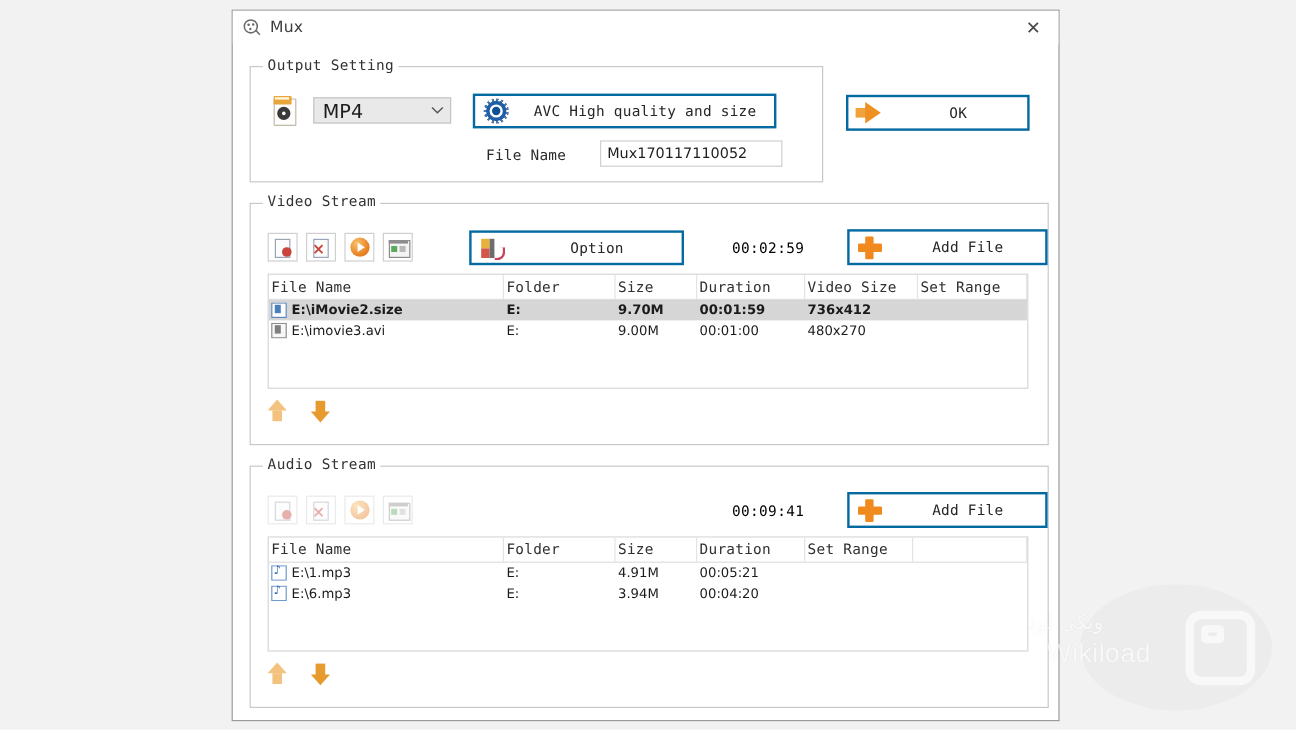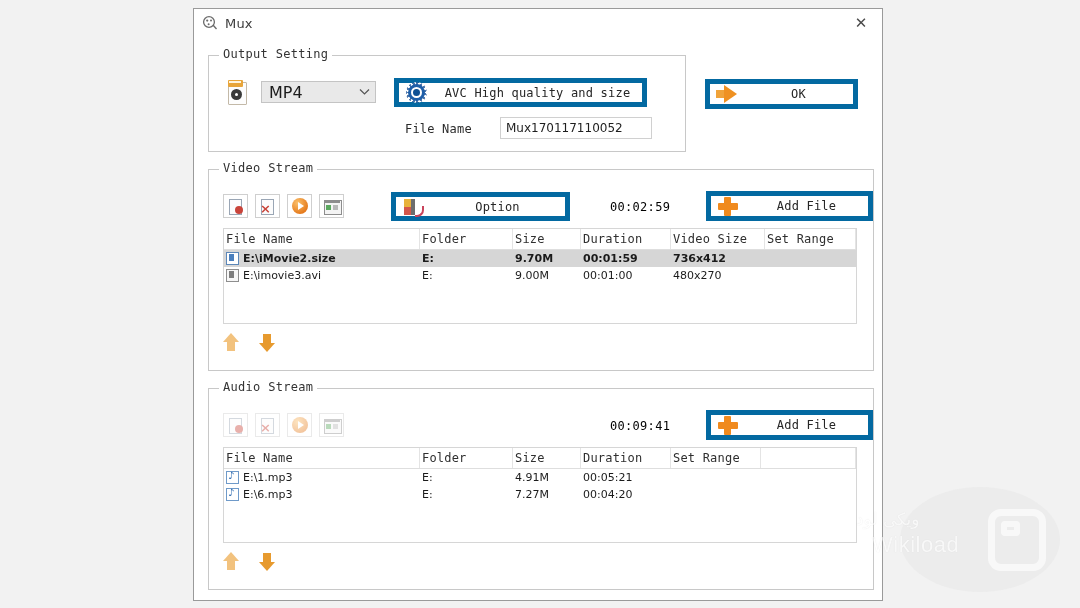--- a/index.html
+++ b/index.html
@@ -78,21 +78,21 @@
   }
 
   #group-output  { left: 14px;  top: 46px;  width: 478px; height: 97px; }
   #group-video   { left: 14px;  top: 160px; width: 666px; height: 202px; }
   #group-audio   { left: 14px;  top: 379px; width: 666px; height: 202px; }
 
   
   .btn-box {
     position: absolute;
     background: #ffffff;
-    border: 5px solid #0369a1;
+    border: 2px solid #0369a1;
     box-sizing: border-box;
     display: flex;
     align-items: center;
     cursor: pointer;
   }
   .btn-box .btn-label {
     flex: 1;
     text-align: center;
     font-family: "DejaVu Sans Mono", monospace;
     font-size: 12px;
@@ -777,21 +777,21 @@
         <span class="cell" style="width:90px">00:05:21</span>
         <span class="cell" style="width:90px"></span>
       </div>
 
       <div class="list-row">
         <span class="cell" style="width:196px">
           <span class="row-file-icon audio"></span>
           <span>E:\6.mp3</span>
         </span>
         <span class="cell" style="width:93px">E:</span>
-        <span class="cell" style="width:68px">7.27M</span>
+        <span class="cell" style="width:68px">3.94M</span>
         <span class="cell" style="width:90px">00:04:20</span>
         <span class="cell" style="width:90px"></span>
       </div>
     </div>
 
     <div class="move-arrows">
       <span class="arrow-up">
           <span class="head"></span>
           <span class="stem"></span>
         </span>

